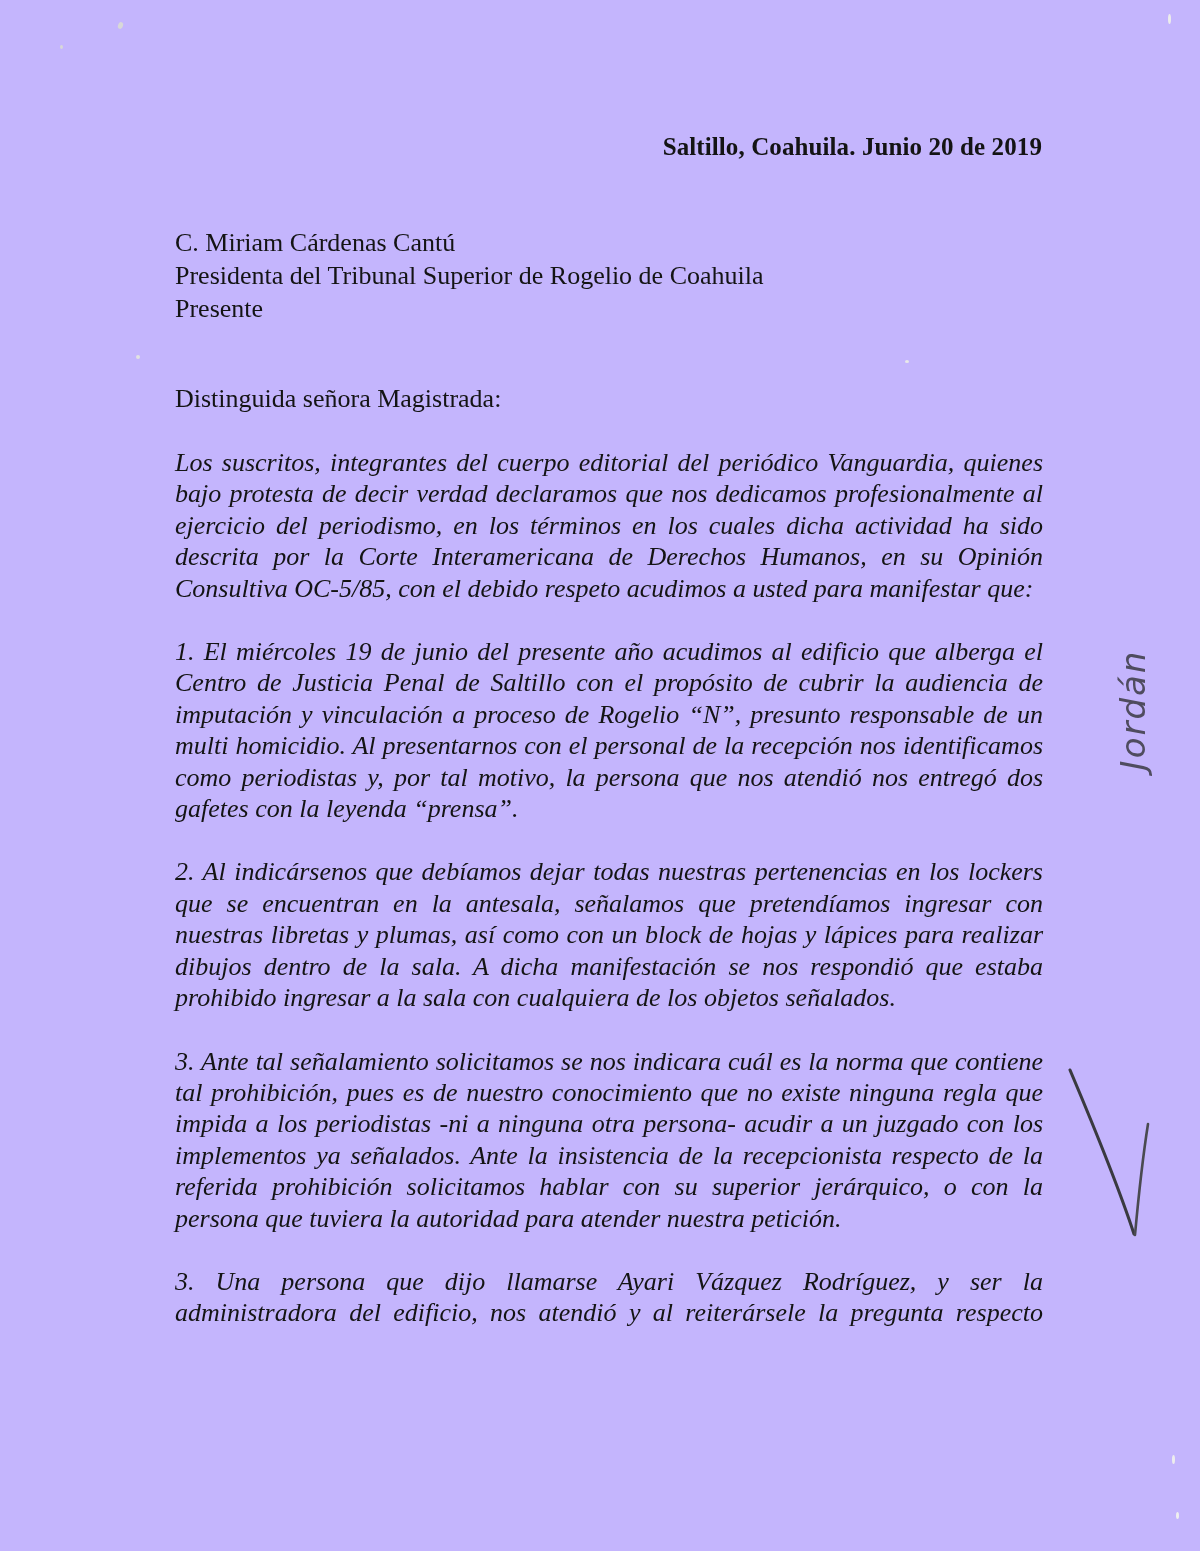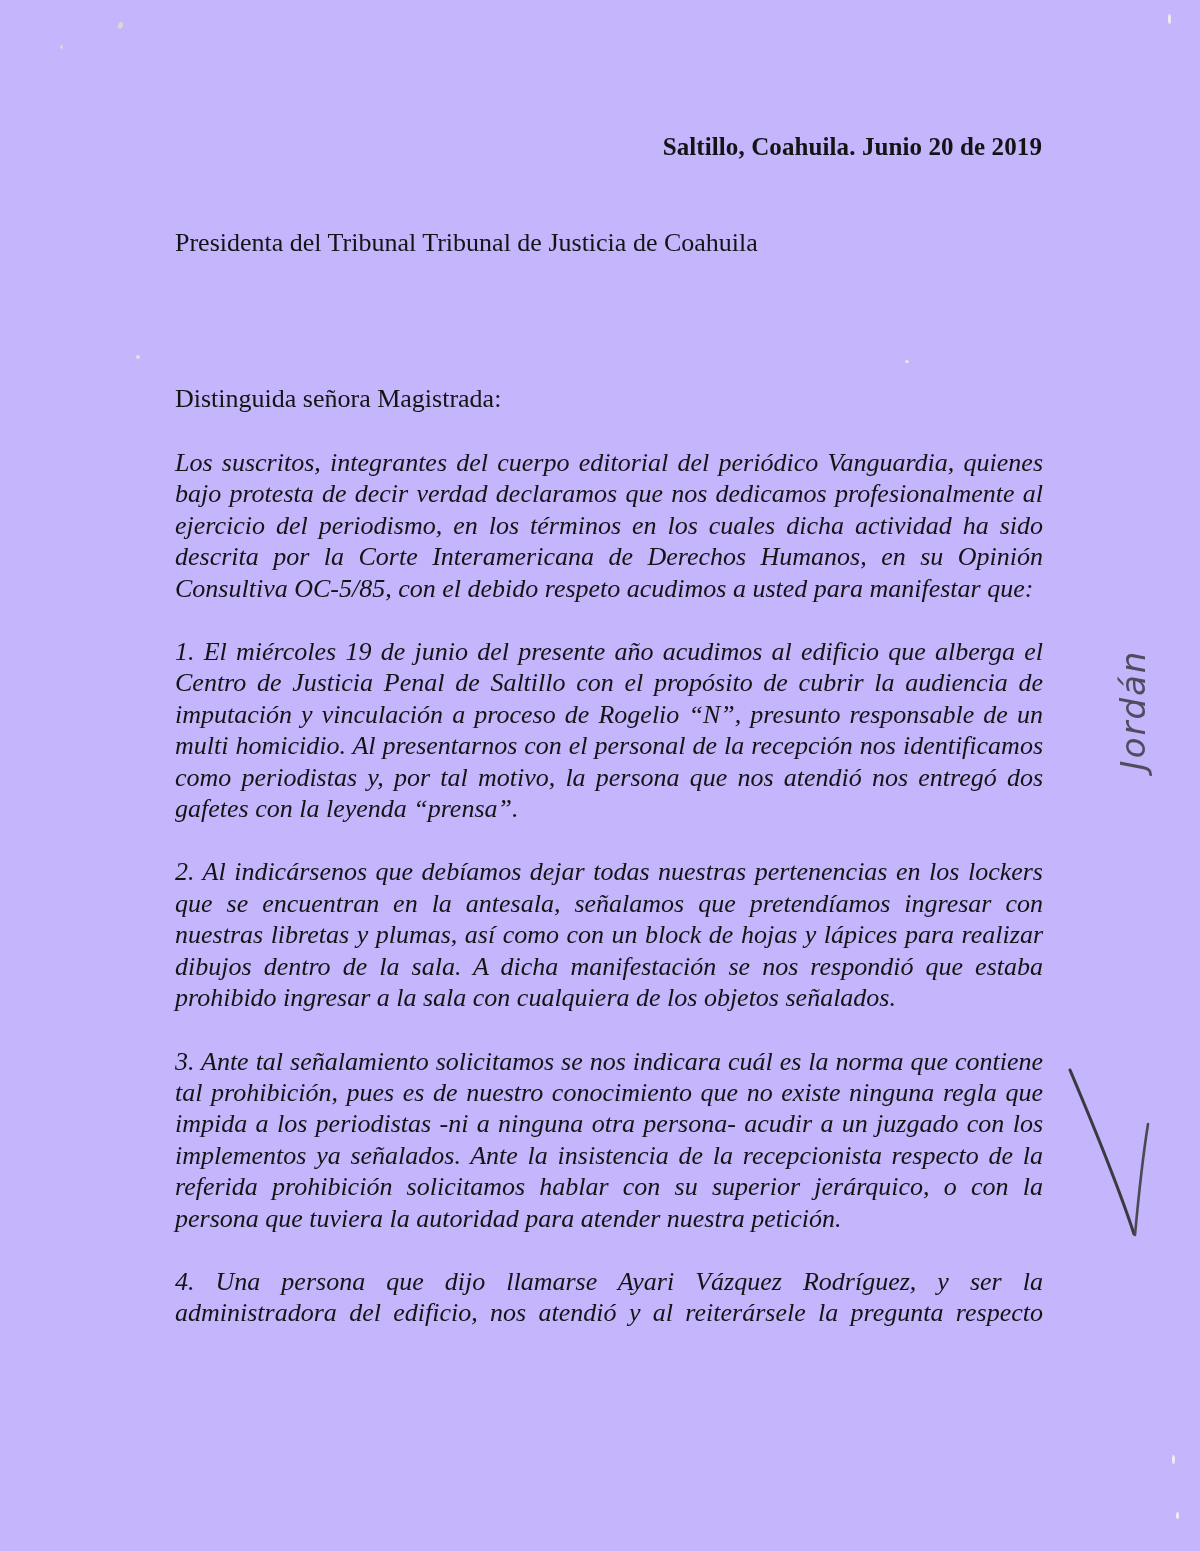--- a/index.html
+++ b/index.html
@@ -126,31 +126,33 @@
   <div class="speck s2"></div>
   <div class="speck s3"></div>
   <div class="speck s4"></div>
   <div class="speck s5"></div>
   <div class="speck s6"></div>
   <div class="speck s7"></div>
 
   <div class="date-line">Saltillo, Coahuila. Junio 20 de 2019</div>
 
   <div class="addressee">
-    <div>Presidenta del Tribunal Tribunal de Justicia de Coahuila</div>
+    <div>C. Miriam Cárdenas Cantú</div>
+    <div>Presidenta del Tribunal Superior de Rogelio de Coahuila</div>
+    <div>Presente</div>
   </div>
 
   <div class="salutation">Distinguida señora Magistrada:</div>
 
   <div class="body-block">
     <p class="para">Los suscritos, integrantes del cuerpo editorial del periódico Vanguardia, quienes bajo protesta de decir verdad declaramos que nos dedicamos profesionalmente al ejercicio del periodismo, en los términos en los cuales dicha actividad ha sido descrita por la Corte Interamericana de Derechos Humanos, en su Opinión Consultiva OC-5/85, con el debido respeto acudimos a usted para manifestar que:</p>
     <p class="para">1. El miércoles 19 de junio del presente año acudimos al edificio que alberga el Centro de Justicia Penal de Saltillo con el propósito de cubrir la audiencia de imputación y vinculación a proceso de Rogelio “N”, presunto responsable de un multi homicidio. Al presentarnos con el personal de la recepción nos identificamos como periodistas y, por tal motivo, la persona que nos atendió nos entregó dos gafetes con la leyenda “prensa”.</p>
     <p class="para">2. Al indicársenos que debíamos dejar todas nuestras pertenencias en los lockers que se encuentran en la antesala, señalamos que pretendíamos ingresar con nuestras libretas y plumas, así como con un block de hojas y lápices para realizar dibujos dentro de la sala. A dicha manifestación se nos respondió que estaba prohibido ingresar a la sala con cualquiera de los objetos señalados.</p>
     <p class="para">3. Ante tal señalamiento solicitamos se nos indicara cuál es la norma que contiene tal prohibición, pues es de nuestro conocimiento que no existe ninguna regla que impida a los periodistas -ni a ninguna otra persona- acudir a un juzgado con los implementos ya señalados. Ante la insistencia de la recepcionista respecto de la referida prohibición solicitamos hablar con su superior jerárquico, o con la persona que tuviera la autoridad para atender nuestra petición.</p>
-    <p class="para clipped">4. Una persona que dijo llamarse Ayari Vázquez Rodríguez, y ser la administradora del edificio, nos atendió y al reiterársele la pregunta respecto</p>
+    <p class="para clipped">3. Una persona que dijo llamarse Ayari Vázquez Rodríguez, y ser la administradora del edificio, nos atendió y al reiterársele la pregunta respecto</p>
   </div>
 
   <div class="hand hand-name">Jordán</div>
 
   <div class="hand hand-check">
     <svg width="130" height="180" viewBox="0 0 130 180" fill="none">
       <path d="M8 8 C 30 60, 55 120, 72 172" stroke="#3a3a40" stroke-width="3.1" stroke-linecap="round" fill="none"></path>
       <path d="M86 62 C 80 100, 76 140, 73 173" stroke="#4a4a50" stroke-width="2.6" stroke-linecap="round" fill="none"></path>
     </svg>
   </div>

